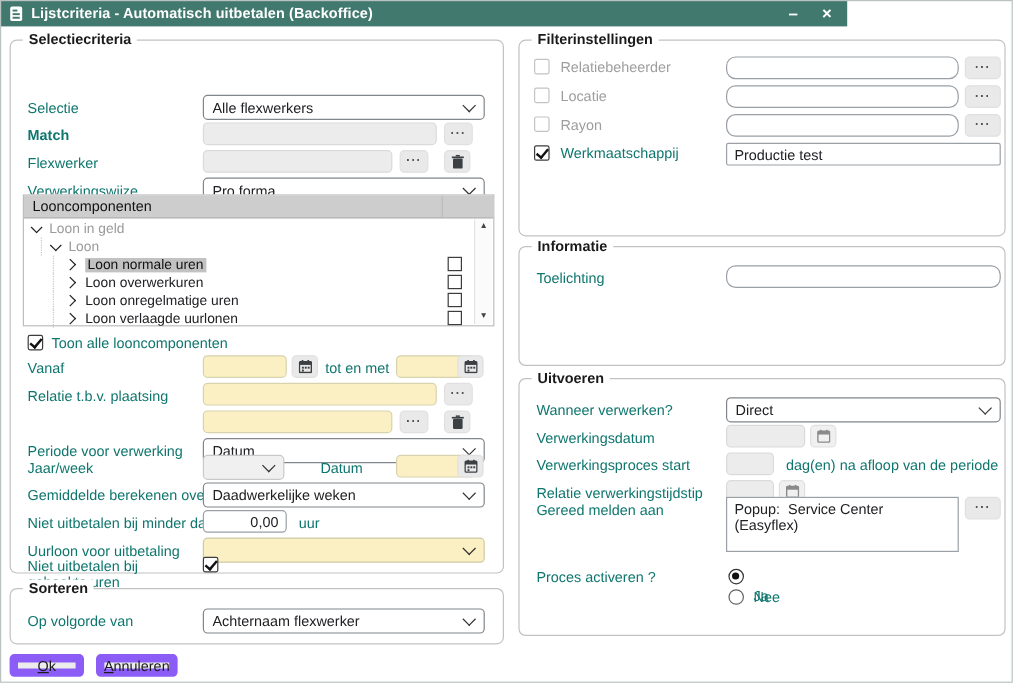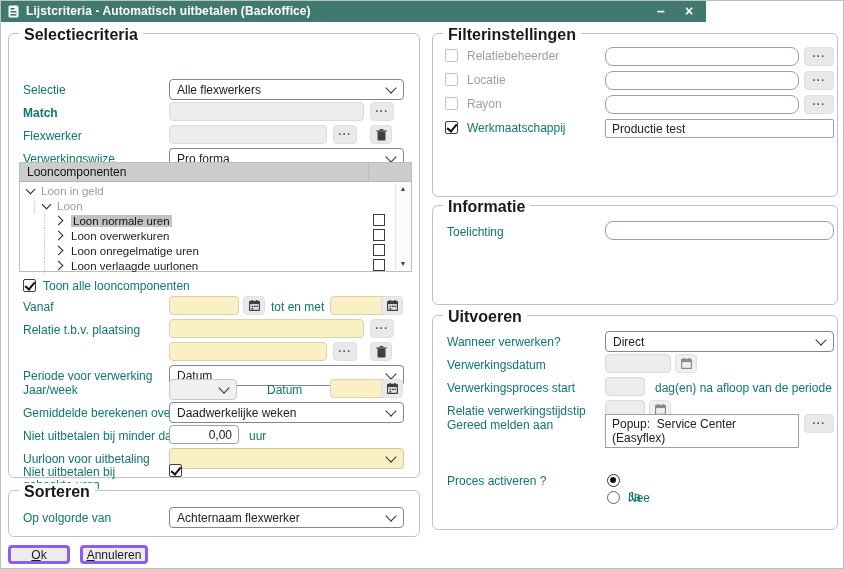--- a/index.html
+++ b/index.html
@@ -11,21 +11,21 @@
   .window-frame{position:absolute;inset:0;border:1px solid #b9c4c2;box-sizing:border-box;pointer-events:none;}
   
   .titlebar{position:absolute;left:0;top:0;width:706px;height:22px;background:#41796F;color:#fff;display:flex;align-items:center;}
   .titlebar .doc-ic{margin:0 7px 0 8px;display:inline-block;}
   .titlebar .ttl{font-weight:bold;font-size:12px;letter-spacing:.1px;}
   .winbtn{position:absolute;top:0;height:22px;width:26px;display:flex;align-items:center;justify-content:center;color:#fff;font-weight:bold;cursor:default;}
   .winbtn.min{right:32px;font-size:14px;}
   .winbtn.cls{right:4px;font-size:14px;}
   
   .group{position:absolute;border:1px solid #c2c2c2;border-radius:6px;background:#fff;box-sizing:border-box;}
-  .gtitle{position:absolute;top:-8px;left:10px;background:#fff;padding:0 5px;font-weight:bold;font-size:16px;color:#1a1a1a;}
+  .gtitle{position:absolute;top:-8px;left:10px;background:#fff;padding:0 5px;font-weight:bold;font-size:12px;color:#1a1a1a;}
   
   .lbl{position:absolute;white-space:nowrap;color:#0f766e;}
   .dd{position:absolute;height:21px;background:#fff;border:1px solid #80868b;border-radius:4px;display:flex;align-items:center;padding:0 7px;box-sizing:border-box;}
   .dd.yellow{background:#FAF0C3;border-color:#cfc9a4;}
   .dd.dis{background:#f0f0f0;border-color:#c9c9c9;}
   .ddv{flex:1;white-space:nowrap;overflow:hidden;}
   .chev{width:7px;height:7px;border-right:1.8px solid #333;border-bottom:1.8px solid #333;transform:rotate(45deg);margin:-4px 1px 0 6px;flex:none;}
   .tf{position:absolute;height:19px;border-radius:4px;box-sizing:border-box;padding:0 6px;display:flex;align-items:center;}
   .tf.dis{background:#ECECEC;border:1px solid #dadada;}
   .tf.yellow{background:#FAF0C3;border:1px solid #d8d2ae;}
@@ -51,21 +51,21 @@
   .trow .dim{color:#9b9b9b;}
   .trow .sel{background:#c2c2c2;color:#111;padding:0 2px;}
   .guide{border-left:1px dotted #c6c6c6;height:15px;width:0;margin-right:8px;flex:none;}
   .tcb{position:absolute;width:12px;height:12px;border:1.4px solid #3c3c3c;background:#fff;box-sizing:border-box;left:353px;}
   .vsb{position:absolute;right:1px;top:20px;bottom:1px;width:14px;background:#fbfbfb;border-left:1px solid #e4e4e4;}
   .vsb .a{position:absolute;left:0;right:0;text-align:center;font-size:7px;color:#444;line-height:10px;}
   .vsb .up{top:1px;} .vsb .dn{bottom:1px;}
   
   .tarea{position:absolute;background:#fff;border:1px solid #9aa0a6;box-sizing:border-box;padding:2px 6px;white-space:pre-wrap;line-height:14px;}
   
-  .pbtn{position:absolute;height:19px;background:#ECECEC;border:3px solid #8b5cf6;border-radius:4px;display:flex;align-items:center;justify-content:center;color:#1a1a1a;box-sizing:border-box;cursor:default;}
+  .pbtn{position:absolute;height:19px;background:#ECECEC;border:7px solid #8b5cf6;border-radius:4px;display:flex;align-items:center;justify-content:center;color:#1a1a1a;box-sizing:border-box;cursor:default;}
   .pbtn span::first-letter{text-decoration:underline;}
   svg{display:block;}
 </style>
 </head>
 <body>
 
 <div class="titlebar">
   <span class="doc-ic">
     <svg width="11" height="13" viewBox="0 0 11 13">
         <rect x="0.5" y="0.5" width="10" height="12" rx="1.5" fill="#fff"></rect>
@@ -334,21 +334,21 @@
         <svg width="11" height="11" viewBox="0 0 11 11">
           <rect x="0.5" y="1.5" width="10" height="9" rx="1" fill="none" stroke="#8a8a8a" stroke-width="1.3"></rect>
           <rect x="0.5" y="1.5" width="10" height="2.6" fill="#8a8a8a"></rect>
           <rect x="2.4" y="0" width="1.4" height="2.4" fill="#8a8a8a"></rect>
           <rect x="7.2" y="0" width="1.4" height="2.4" fill="#8a8a8a"></rect>
         </svg>
       </span>
   </div>
 
   <div class="lbl" style="left:14px;top:102px;">Gereed melden aan</div>
-  <div class="tarea" style="left:172px;top:98px;width:194px;height:34px;">Popup:  Service Center (Easyflex)</div>
+  <div class="tarea" style="left:172px;top:98px;width:194px;height:46px;">Popup:  Service Center (Easyflex)</div>
   <div class="btnm" style="left:371px;top:98px;width:30px;">···</div>
 
   <div class="lbl" style="left:14px;top:158px;">Proces activeren ?</div>
   <span class="radio sel" style="left:174px;top:158px;"></span>
   <div class="lbl" style="left:195px;top:174px;">Ja</div>
   <span class="radio" style="left:174px;top:175px;"></span>
   <div class="lbl" style="left:195px;top:175px;">Nee</div>
 </div>
 
 <div class="pbtn" style="left:8px;top:545px;width:62px;">

